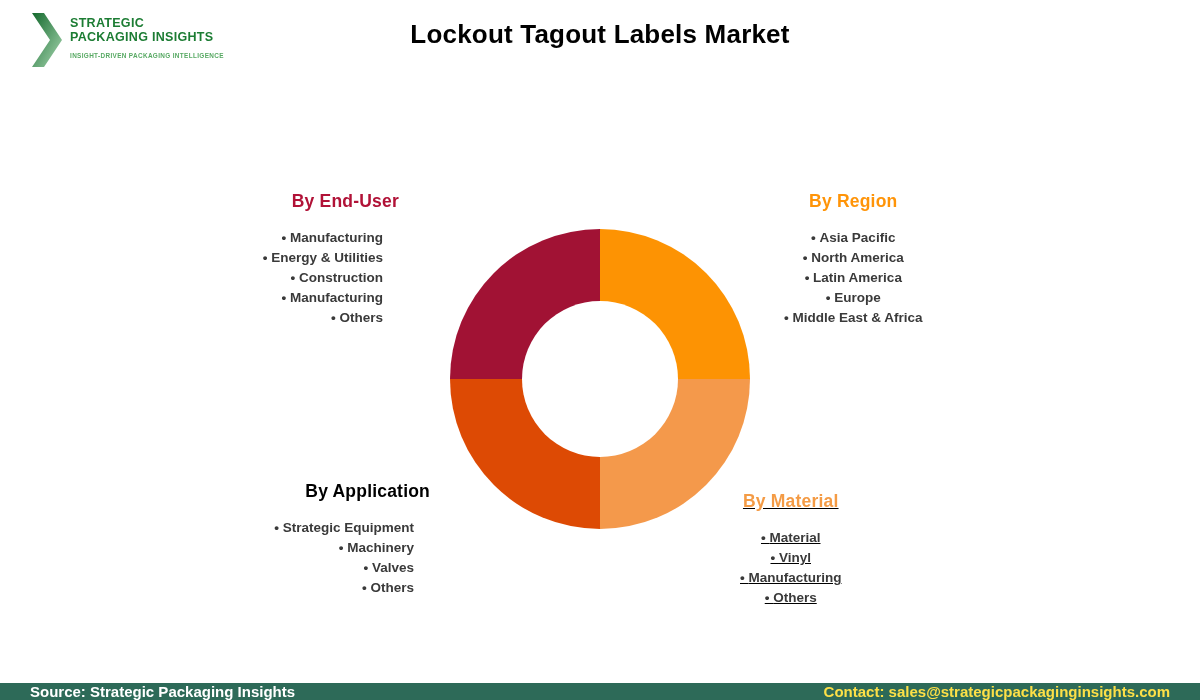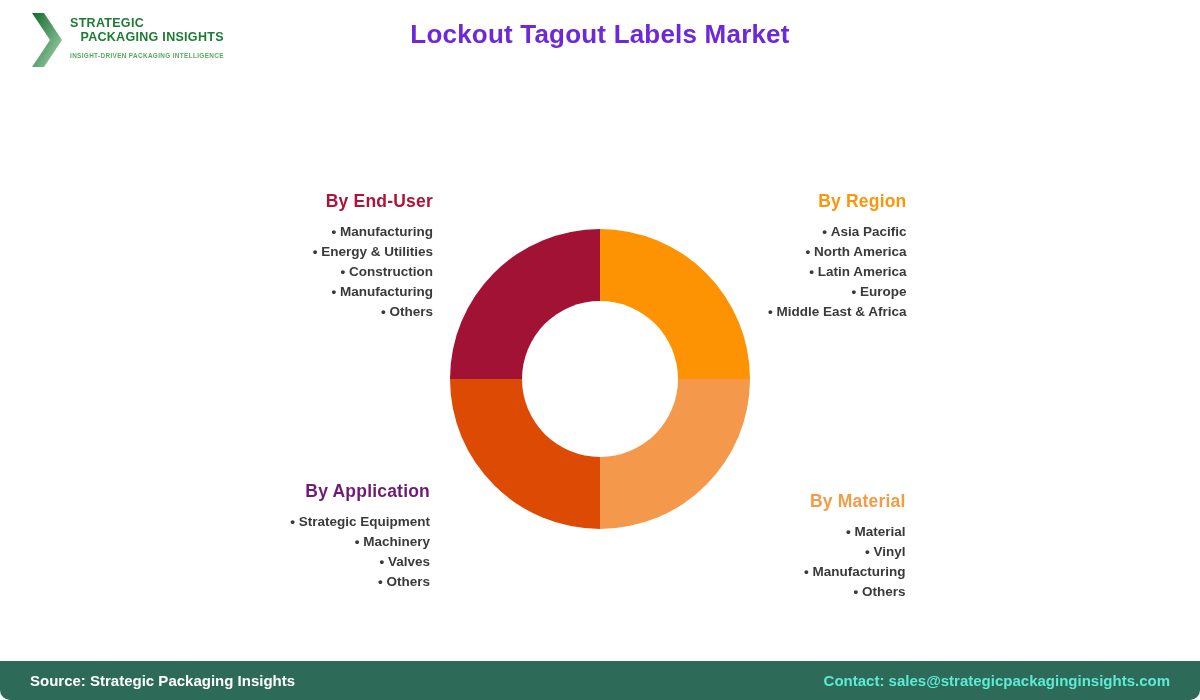--- a/index.html
+++ b/index.html
@@ -1,19 +1,19 @@
 <!DOCTYPE html>
 <html><head>
 <meta charset="utf-8">
 <style>
   * { margin:0; padding:0; box-sizing:border-box; }
   html,body { background:#ffffff; }
   .canvas {
     position:relative; width:1200px; height:700px; background:#ffffff;
-    font-family:"Liberation Sans", sans-serif; overflow:hidden;border-radius:10px;
+    font-family:"Liberation Sans", sans-serif; overflow:hidden;
   }
 
   
   .logo { position:absolute; top:13px; left:32px; display:flex; gap:8px; align-items:flex-start; }
   .logo-chevron { display:block; }
   .logo-text { padding-top:4px; }
   .logo-line { font-size:12.5px; line-height:13.5px; font-weight:bold; letter-spacing:.3px; }
   .logo-tagline { margin-top:8px; font-size:6.4px; font-weight:bold; letter-spacing:.35px; }
 
   .title {
@@ -27,33 +27,33 @@
     border-radius:50%;
   }
   .donut-hole {
     position:absolute; left:50%; top:50%; transform:translate(-50%,-50%);
     width:156px; height:156px; border-radius:50%; background:#ffffff;
   }
 
   
   .segment { position:absolute; }
   .segment h2 { font-size:17.5px; font-weight:bold; margin:0 0 10px 0; letter-spacing:.2px; }
-  .segment ul { list-style:none; margin:0; padding:0; }
+  .segment ul { list-style:none; margin:16px; padding:0; }
   .segment li { font-size:13.5px; line-height:20px; font-weight:bold; color:#3a3a3a; }
   .segment li::before { content:"\2022\00a0"; }
   .seg-right { text-align:right; }
-  .seg-left  { text-align:right; }
-  .seg-tl { top:191px; right:767px; }
+  .seg-left  { text-align:center; }
+  .seg-tl { top:191px; right:801px; }
   .seg-tr { top:191px; left:768px; }
   .seg-bl { top:481px; right:770px; }
-  .seg-br { top:491px; left:804px; }
+  .seg-br { top:491px; left:724px;text-decoration:underline; }
 
   
   .footer {
-    position:absolute; left:0; bottom:0; width:1200px; height:39px;
+    position:absolute; left:0; bottom:0; width:1200px; height:17px;
     display:flex; align-items:center; justify-content:space-between;
     padding:0 30px; color:#ffffff; font-size:15px; font-weight:bold;
   }
 </style>
 </head>
 <body>
 
 <div class="canvas">
 
   <div class="logo">
@@ -61,26 +61,26 @@
       <defs>
         <linearGradient id="chevGrad" x1="0" y1="0" x2="1" y2="1">
           <stop offset="0" stop-color="#14692d"></stop>
           <stop offset="1" stop-color="#a9d8b2"></stop>
         </linearGradient>
       </defs>
       <polygon points="0,0 12,0 30,27 12,54 0,54 18,27" fill="url(#chevGrad)"></polygon>
     </svg>
     <div class="logo-text">
       <div class="logo-line" style="color: rgb(28, 124, 51);">STRATEGIC</div>
-      <div class="logo-line" style="color: rgb(28, 124, 51); text-align: right;">PACKAGING INSIGHTS</div>
+      <div class="logo-line" style="color: rgb(28, 124, 51);">PACKAGING INSIGHTS</div>
       <div class="logo-tagline" style="color: rgb(87, 169, 99);">INSIGHT-DRIVEN PACKAGING INTELLIGENCE</div>
     </div>
   </div>
 
-  <h1 class="title" style="color: #6d28d9;">Lockout Tagout Labels Market</h1>
+  <h1 class="title" style="color: #000000;">Lockout Tagout Labels Market</h1>
 
   <div class="donut" style="background: conic-gradient(rgb(253, 147, 3) 0deg, rgb(253, 147, 3) 90deg, rgb(244, 153, 75) 90deg, rgb(244, 153, 75) 180deg, rgb(221, 74, 4) 180deg, rgb(221, 74, 4) 270deg, rgb(161, 18, 52) 270deg, rgb(161, 18, 52) 360deg);">
     <div class="donut-hole" style="width: 156px; height: 156px;"></div>
   </div>
 
   <section class="segment seg-right seg-tl">
     <h2 style="color: rgb(177, 18, 55);">By End-User</h2>
     <ul>
         <li>Manufacturing</li>
         <li>Energy &amp; Utilities</li>
@@ -95,37 +95,37 @@
     <ul>
         <li>Asia Pacific</li>
         <li>North America</li>
         <li>Latin America</li>
         <li>Europe</li>
         <li>Middle East &amp; Africa</li>
       </ul>
   </section>
 
   <section class="segment seg-right seg-bl">
-    <h2 style="color: #701a75;">By Application</h2>
+    <h2 style="color: #000000;">By Application</h2>
     <ul>
         <li>Strategic Equipment</li>
         <li>Machinery</li>
         <li>Valves</li>
         <li>Others</li>
       </ul>
   </section>
 
   <section class="segment seg-left seg-br">
     <h2 style="color: rgb(244, 155, 69);">By Material</h2>
     <ul>
         <li>Material</li>
         <li>Vinyl</li>
         <li>Manufacturing</li>
         <li>Others</li>
       </ul>
   </section>
 
   <footer class="footer" style="background: rgb(45, 106, 88);">
     <span style="color: rgb(255, 255, 255);">Source: Strategic Packaging Insights</span>
-    <span style="color: #5eead4;">Contact: sales@strategicpackaginginsights.com</span>
+    <span style="color: #fde047;">Contact: sales@strategicpackaginginsights.com</span>
   </footer>
 
 </div>
 
 </body></html>

